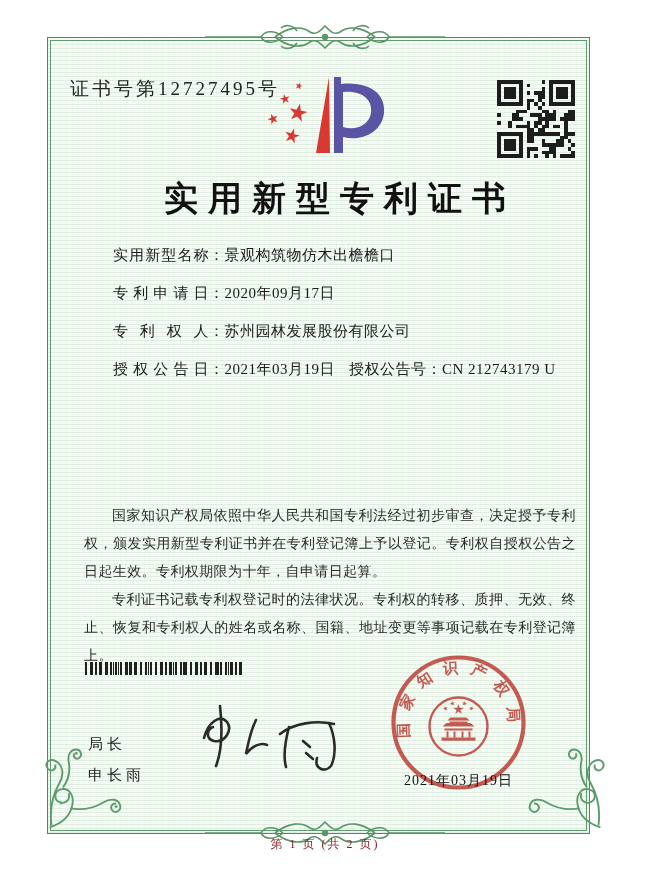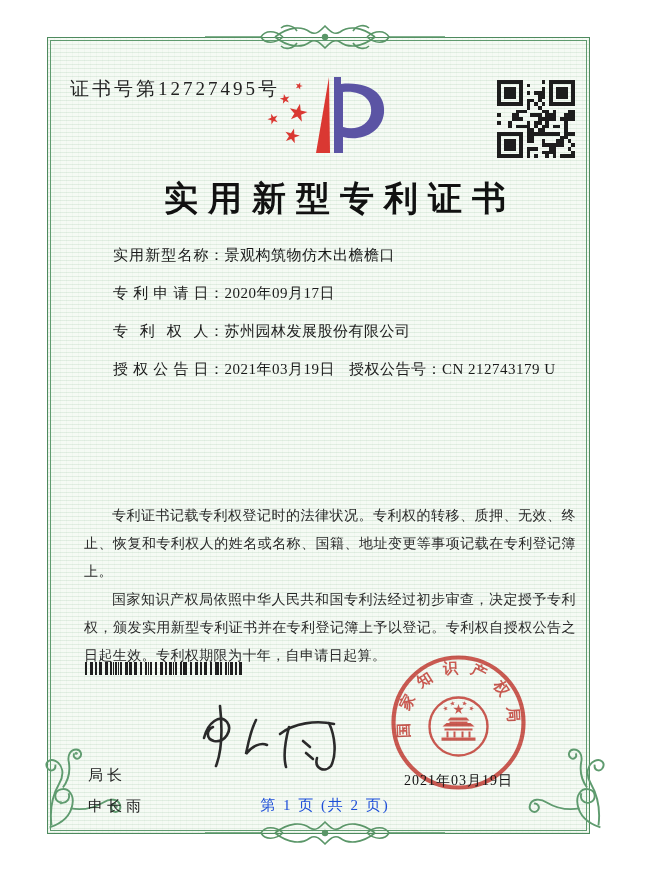--- a/index.html
+++ b/index.html
@@ -42,28 +42,28 @@
   .paras p{margin:0;text-indent:2em;}
 
   .barcode{
     left:85px;top:662px;width:158px;height:13px;
     background-image:
       repeating-linear-gradient(90deg,#202020 0 2px,rgba(0,0,0,0) 2px 5px),
       repeating-linear-gradient(90deg,#202020 0 1px,rgba(0,0,0,0) 1px 7px),
       repeating-linear-gradient(90deg,#202020 0 1px,rgba(0,0,0,0) 1px 11px);
   }
 
-  .director{left:88px;top:729px;font-size:15px;line-height:31px;letter-spacing:4px;color:#222;margin-top:31px;}
+  .director{left:88px;top:729px;font-size:15px;line-height:31px;letter-spacing:4px;color:#222;}
   .signature{left:186px;top:696px;width:172px;height:84px;}
 
   .seal{left:388px;top:652px;width:141px;height:141px;opacity:0.9;mix-blend-mode:multiply;}
   .seal-date{left:388px;top:772px;width:141px;text-align:center;font-size:14px;
              letter-spacing:1px;color:#141414;z-index:3;}
 
-  .footer{left:0;right:0;top:796px;text-align:center;font-size:15px;letter-spacing:2px;color:#1d4ed8;}
+  .footer{left:0;right:0;top:836px;text-align:center;font-size:12px;letter-spacing:2px;color:#7f1d1d;}
 
   .orn{pointer-events:none;}
   svg text{font-family:"Liberation Serif","DejaVu Serif",serif;}
 </style>
 </head>
 <body>
 
 <div>
 
   <div class="frame"></div>
@@ -369,22 +369,22 @@
     </div>
     <div class="field-row">
       <span class="lbl">专利权人</span><span>：</span><span class="val">苏州园林发展股份有限公司</span>
     </div>
     <div class="field-row">
       <span class="grant-left"><span class="lbl">授权公告日</span><span>：</span><span class="val">2021年03月19日</span></span><span><span>授权公告号</span><span>：</span><span class="val">CN 212743179 U</span></span>
     </div>
   </div>
 
   <div class="abs paras">
+    <p>国家知识产权局依照中华人民共和国专利法经过初步审查，决定授予专利权，颁发实用新型专利证书并在专利登记簿上予以登记。专利权自授权公告之日起生效。专利权期限为十年，自申请日起算。</p>
     <p>专利证书记载专利权登记时的法律状况。专利权的转移、质押、无效、终止、恢复和专利权人的姓名或名称、国籍、地址变更等事项记载在专利登记簿上。</p>
-    <p>国家知识产权局依照中华人民共和国专利法经过初步审查，决定授予专利权，颁发实用新型专利证书并在专利登记簿上予以登记。专利权自授权公告之日起生效。专利权期限为十年，自申请日起算。</p>
   </div>
 
   <div class="abs barcode"></div>
 
   <div class="abs director">
     <div>局长</div>
     <div>申长雨</div>
   </div>
 
   <svg class="abs signature" viewBox="0 0 172 84">

